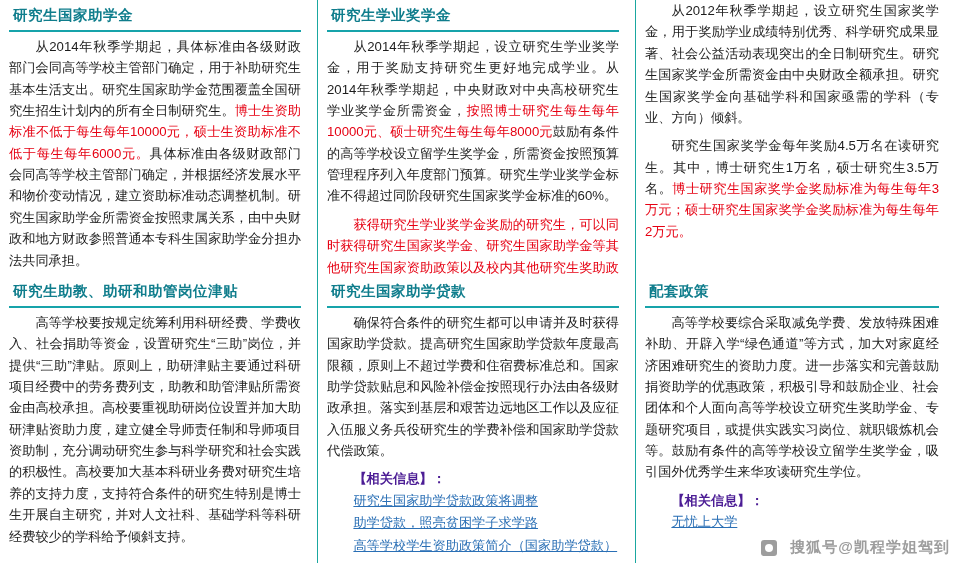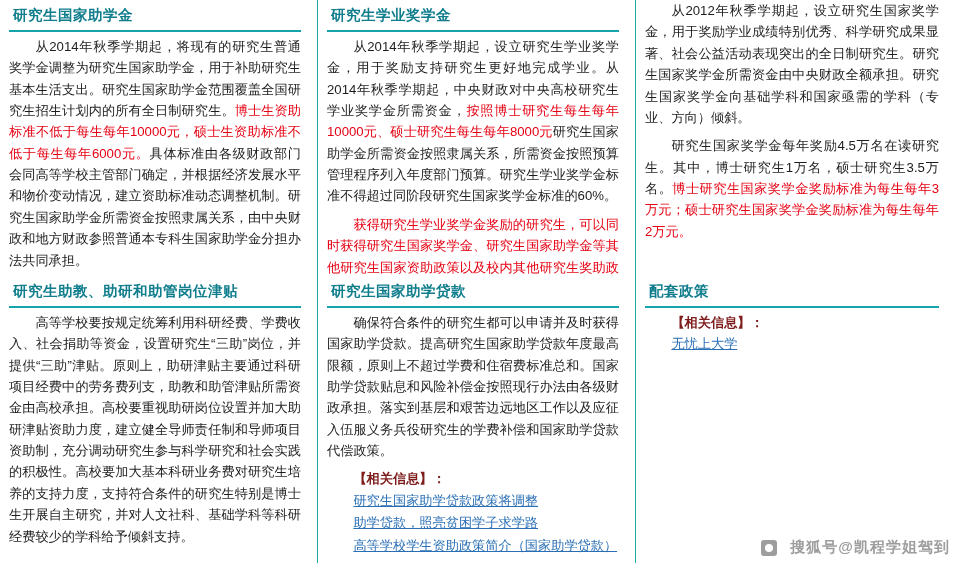--- a/index.html
+++ b/index.html
@@ -61,21 +61,21 @@
   }
   .links {
     margin-top: 2px;
   }
   .links .lab {
     font-size: 13.2px;
     line-height: 1.62;
     font-weight: bold;
     text-indent: 2em;
     display: block;
-    color: #7f1d1d;
+    color: #4c1d95;
   }
   .links a {
     display: block;
     font-size: 13.2px;
     line-height: 1.7;
     color: #2a6fb5;
     text-decoration: underline;
     text-indent: 2em;
     white-space: nowrap;
     overflow: hidden;
@@ -115,28 +115,28 @@
   }
 </style>
 </head>
 <body>
 
 <div class="grid">
 
   <div class="cell rightline">
     <div class="hdr">研究生国家助学金</div>
     <p>
-      <span>从2014年秋季学期起，将现有的研究生普通奖学金调整为研究生国家助学金，用于补助研究生基本生活支出。研究生国家助学金范围覆盖全国研究生招生计划内的所有全日制研究生。</span><span class="red">博士生资助标准不低于每生每年10000元，硕士生资助标准不低于每生每年6000元。</span><span>具体标准由各级财政部门会同高等学校主管部门确定，并根据经济发展水平和物价变动情况，建立资助标准动态调整机制。研究生国家助学金所需资金按照隶属关系，由中央财政和地方财政参照普通本专科生国家助学金分担办法共同承担。</span>
+      <span>从2014年秋季学期起，具体标准由各级财政部门会同高等学校主管部门确定，用于补助研究生基本生活支出。研究生国家助学金范围覆盖全国研究生招生计划内的所有全日制研究生。</span><span class="red">博士生资助标准不低于每生每年10000元，硕士生资助标准不低于每生每年6000元。</span><span>具体标准由各级财政部门会同高等学校主管部门确定，并根据经济发展水平和物价变动情况，建立资助标准动态调整机制。研究生国家助学金所需资金按照隶属关系，由中央财政和地方财政参照普通本专科生国家助学金分担办法共同承担。</span>
     </p>
   </div>
 
   <div class="cell rightline">
     <div class="hdr">研究生学业奖学金</div>
     <p>
-      <span>从2014年秋季学期起，设立研究生学业奖学金，用于奖励支持研究生更好地完成学业。从2014年秋季学期起，中央财政对中央高校研究生学业奖学金所需资金，</span><span class="red">按照博士研究生每生每年10000元、硕士研究生每生每年8000元</span><span>研究生国家助学金所需资金按照隶属关系，所需资金按照预算管理程序列入年度部门预算。研究生学业奖学金标准不得超过同阶段研究生国家奖学金标准的60%。</span>
+      <span>从2014年秋季学期起，设立研究生学业奖学金，用于奖励支持研究生更好地完成学业。从2014年秋季学期起，中央财政对中央高校研究生学业奖学金所需资金，</span><span class="red">按照博士研究生每生每年10000元、硕士研究生每生每年8000元</span><span>鼓励有条件的高等学校设立留学生奖学金，所需资金按照预算管理程序列入年度部门预算。研究生学业奖学金标准不得超过同阶段研究生国家奖学金标准的60%。</span>
     </p>
     <p class="red">获得研究生学业奖学金奖励的研究生，可以同时获得研究生国家奖学金、研究生国家助学金等其他研究生国家资助政策以及校内其他研究生奖助政策资助。</p>
   </div>
 
   <div class="cell">
     <p>从2012年秋季学期起，设立研究生国家奖学金，用于奖励学业成绩特别优秀、科学研究成果显著、社会公益活动表现突出的全日制研究生。研究生国家奖学金所需资金由中央财政全额承担。研究生国家奖学金向基础学科和国家亟需的学科（专业、方向）倾斜。</p>
     <p>
       <span>研究生国家奖学金每年奖励4.5万名在读研究生。其中，博士研究生1万名，硕士研究生3.5万名。</span><span class="red">博士研究生国家奖学金奖励标准为每生每年3万元；硕士研究生国家奖学金奖励标准为每生每年2万元。</span>
     </p>
 
@@ -153,20 +153,21 @@
     <div class="links">
       <span class="lab">【相关信息】：</span>
       <a href="#">研究生国家助学贷款政策将调整</a>
       <a href="#">助学贷款，照亮贫困学子求学路</a>
       <a href="#">高等学校学生资助政策简介（国家助学贷款）</a>
     </div>
   </div>
 
   <div class="cell">
     <div class="hdr">配套政策</div>
+    <p>高等学校要综合采取减免学费、发放特殊困难补助、开辟入学“绿色通道”等方式，加大对家庭经济困难研究生的资助力度。进一步落实和完善鼓励捐资助学的优惠政策，积极引导和鼓励企业、社会团体和个人面向高等学校设立研究生奖助学金、专题研究项目，或提供实践实习岗位、就职锻炼机会等。鼓励有条件的高等学校设立留学生奖学金，吸引国外优秀学生来华攻读研究生学位。</p>
     <div class="links">
       <span class="lab">【相关信息】：</span>
       <a href="#">无忧上大学</a>
     </div>
   </div>
 
 </div>
 
 <div class="watermark">
   <span class="wm-badge"></span>

